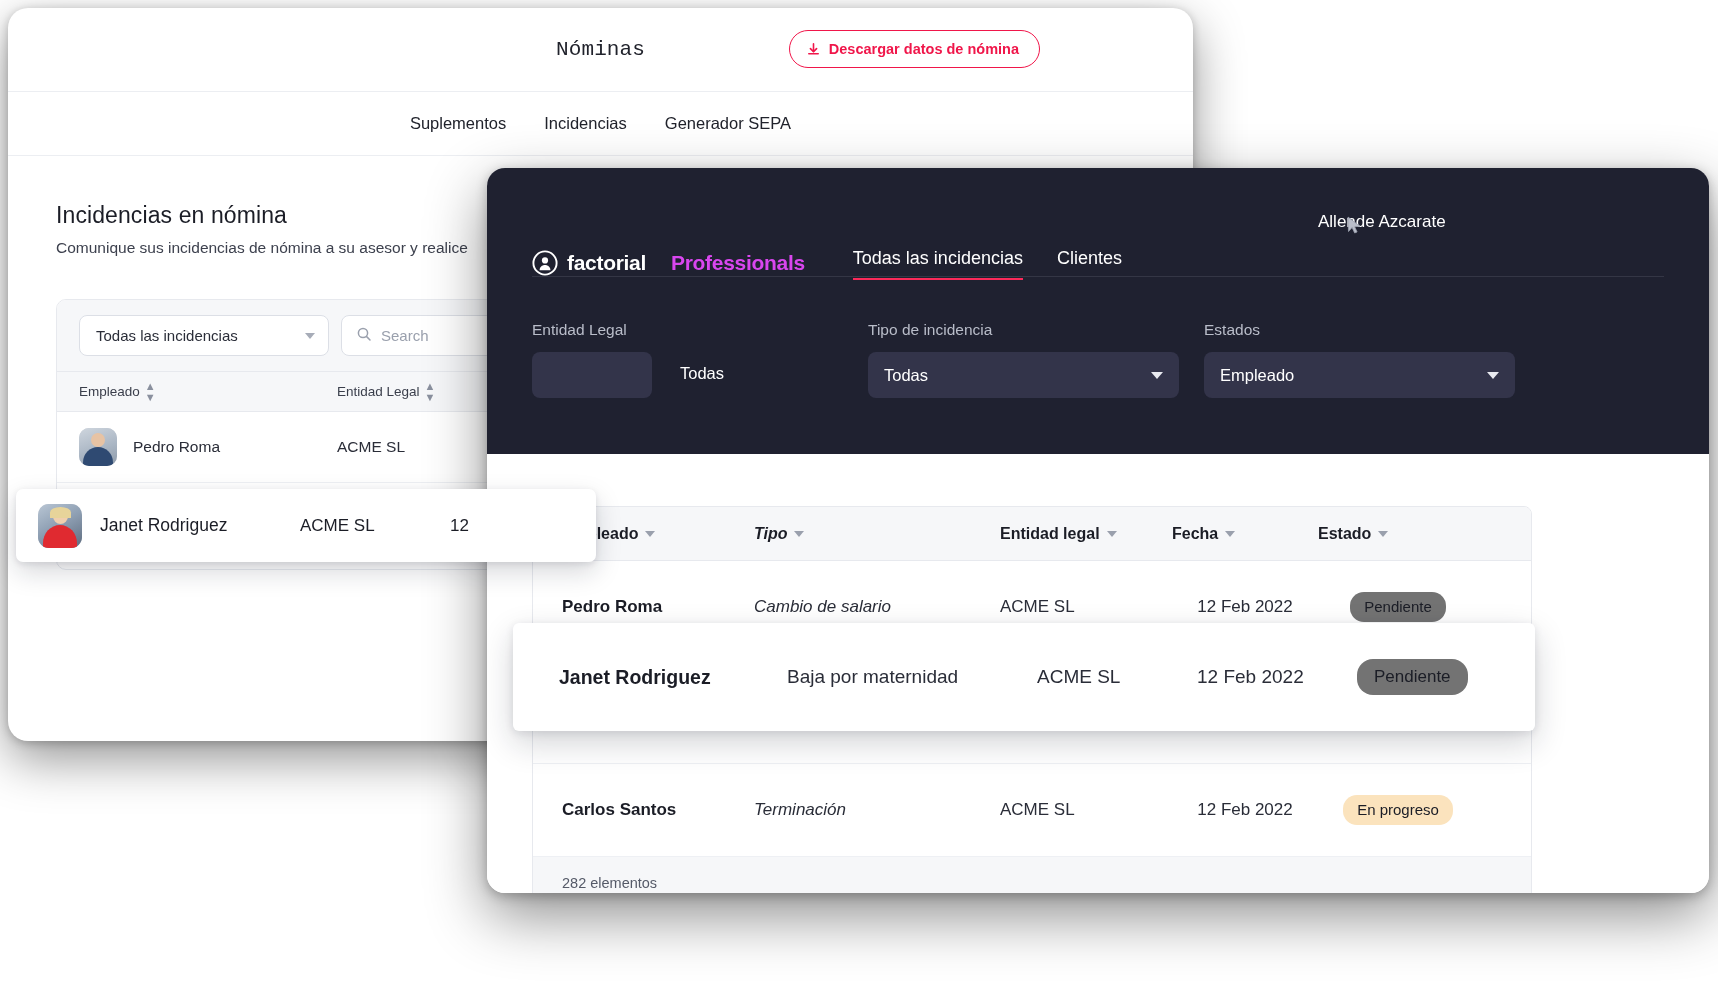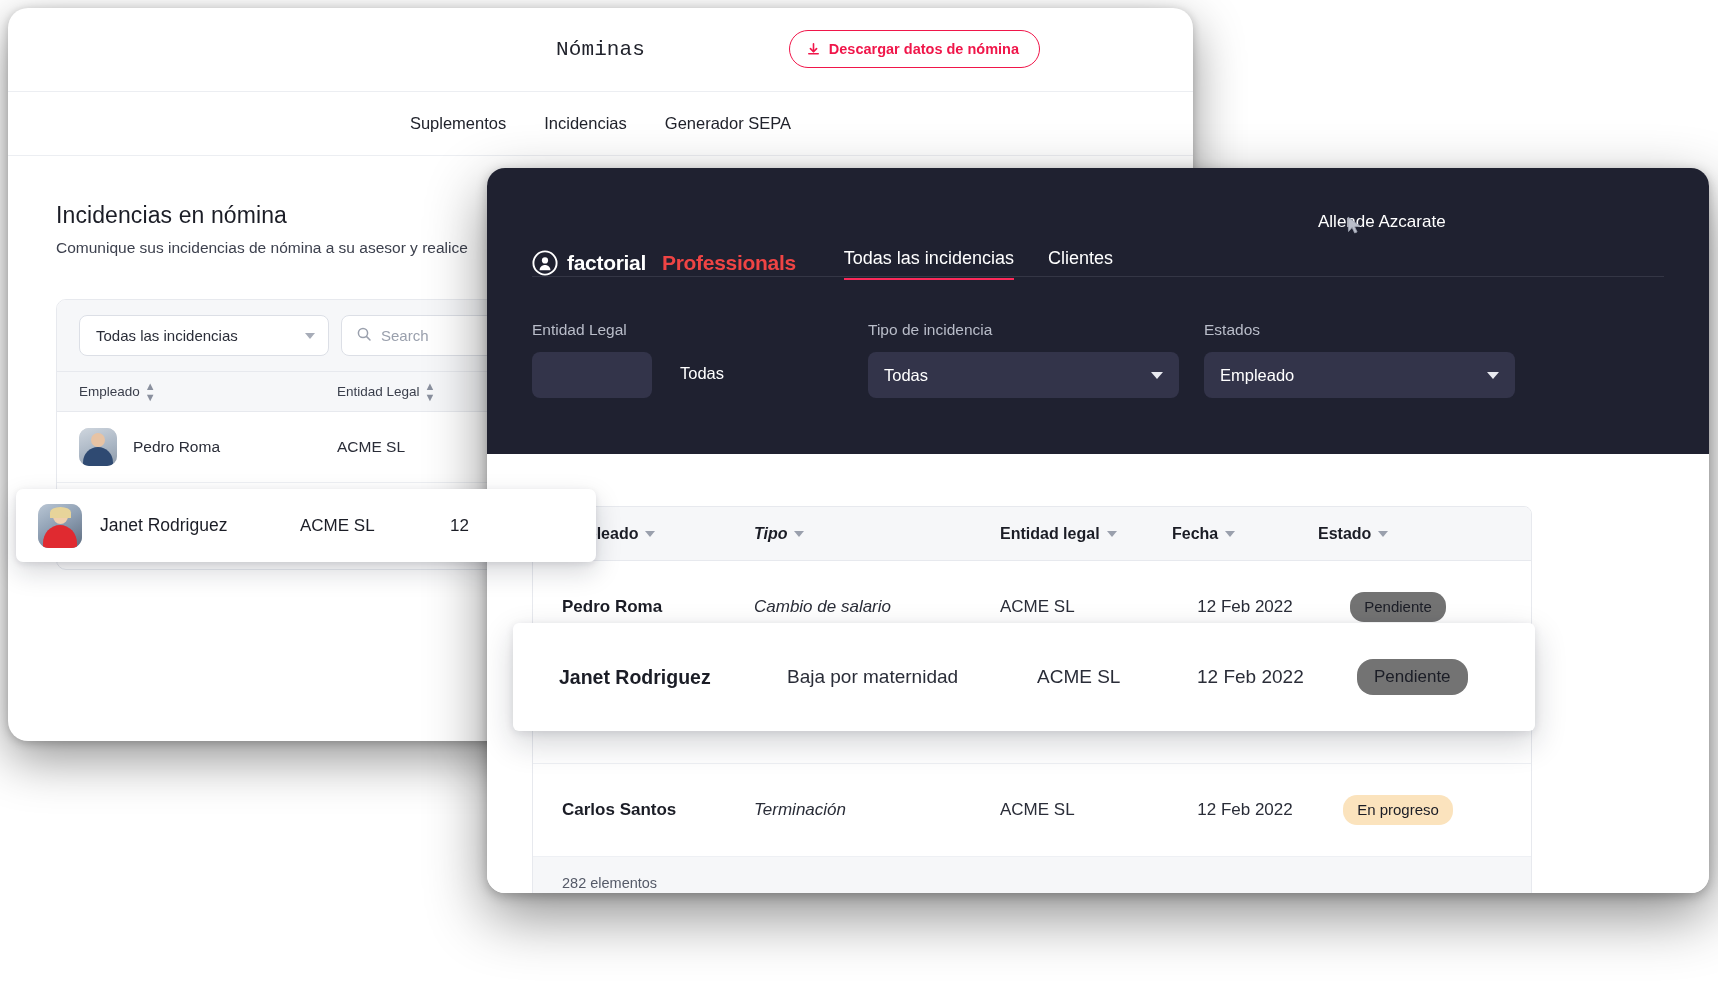--- a/index.html
+++ b/index.html
@@ -162,21 +162,21 @@
   }
   .fw-nav {
     height: 108px;
     display: flex; align-items: flex-end;
     padding: 0 0 0 45px;
     position: relative;
   }
   .brand { display: flex; align-items: center; gap: 9px; margin-right: 48px; }
   .brand-mark { width: 26px; height: 26px; }
   .brand-text { font-size: 21px; font-weight: bold; color: #ffffff; letter-spacing: -0.3px; }
-  .brand-pro { font-size: 21px; font-weight: bold; color: #ef4444; letter-spacing: -0.3px; margin-left: 7px; }
+  .brand-pro { font-size: 21px; font-weight: bold; color: #d946ef; letter-spacing: -0.3px; margin-left: 16px; }
   .fw-tab {
     font-size: 18px; color: #ffffff;
     margin-right: 34px;
     padding-bottom: 7px;
     position: relative;
   }
   .fw-tab.active::after {
     content: ""; position: absolute; left: 0; right: 0; bottom: -4px;
     height: 2px; background: #fb2a5a;
   }

